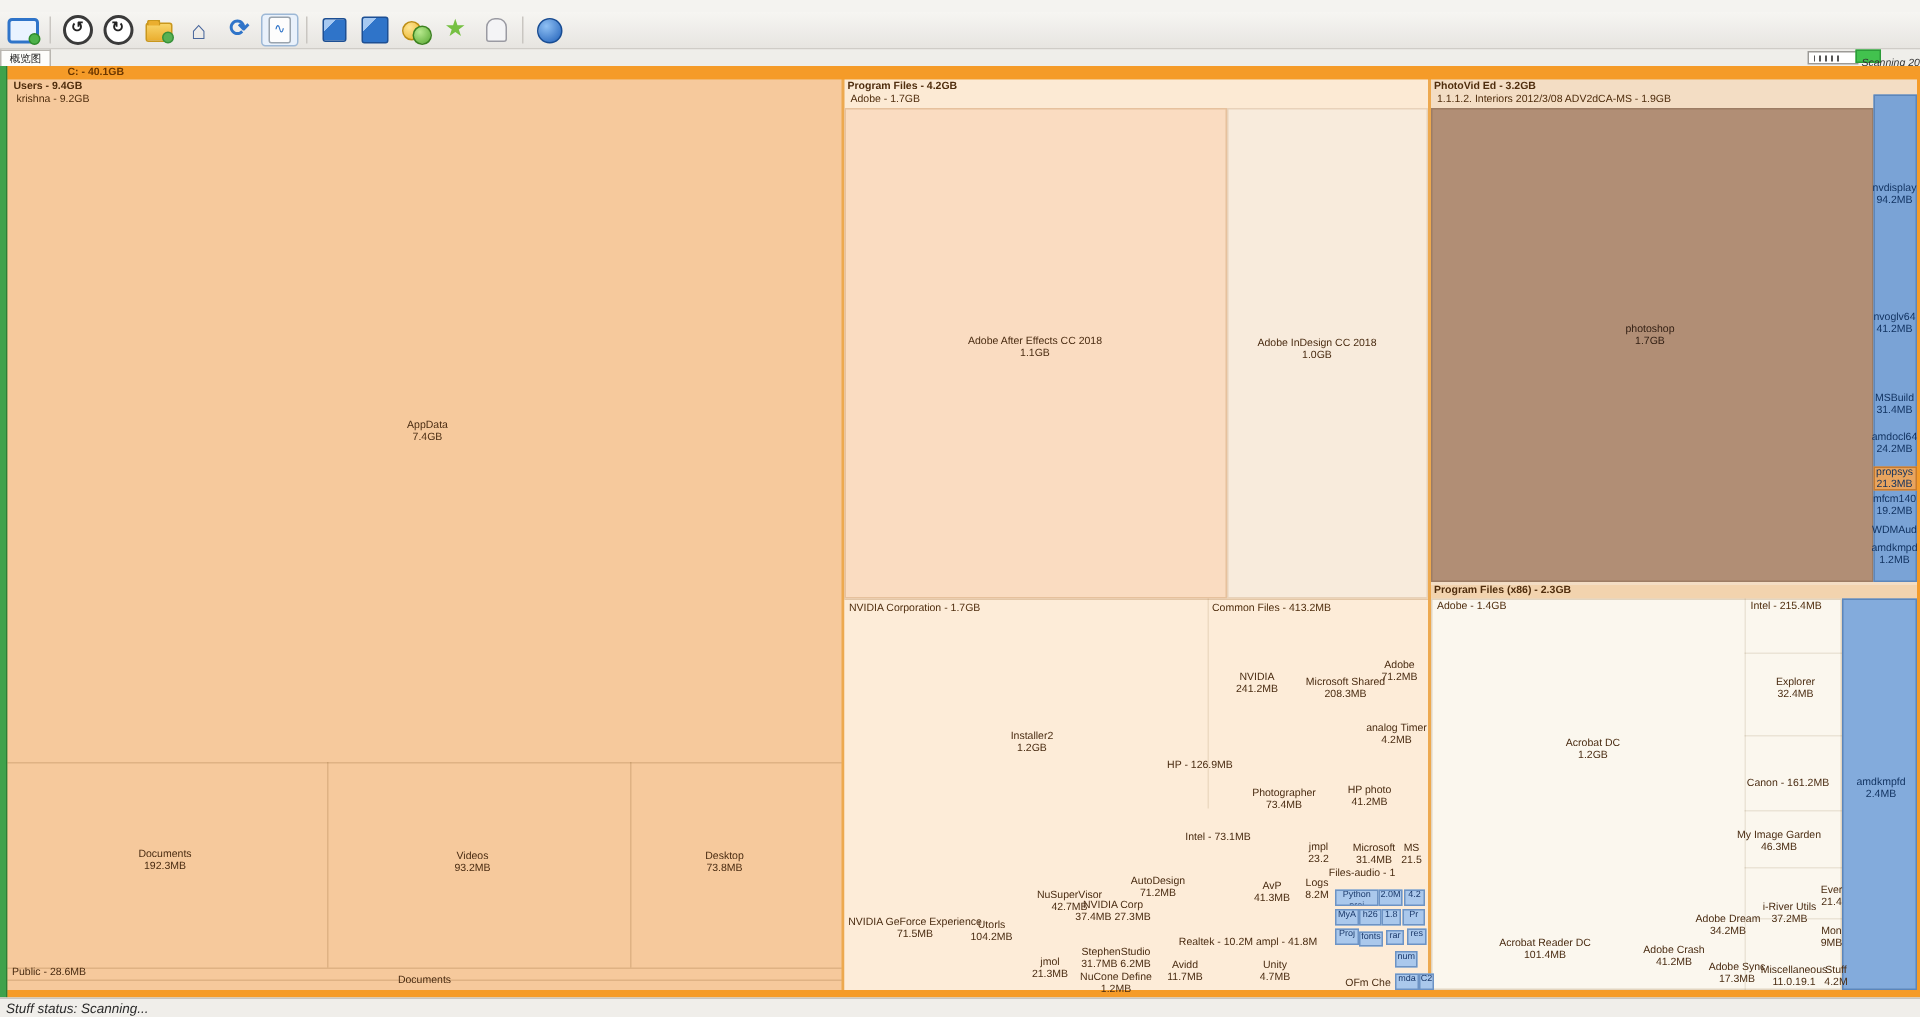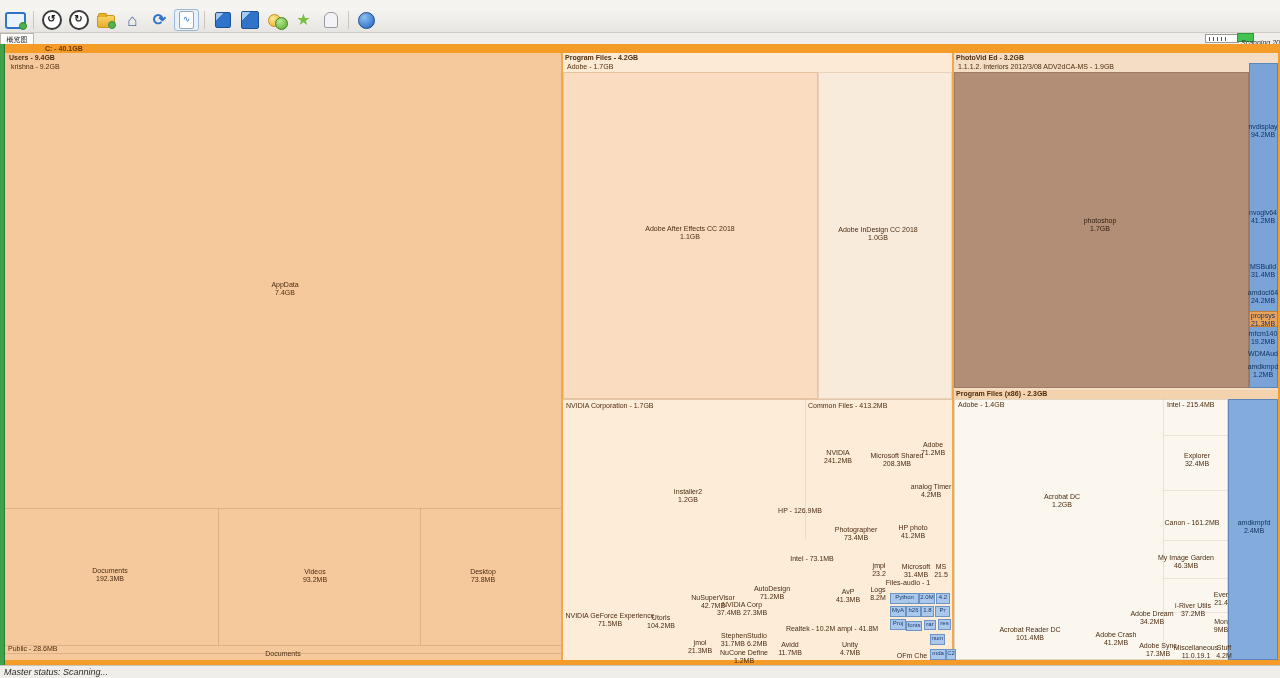--- a/index.html
+++ b/index.html
@@ -442,16 +442,16 @@
       <div class="tm-cell" style="left: 890px; top: 619px; width: 14px; height: 9px;">Proj</div>
       <div class="tm-cell" style="left: 906px; top: 621px; width: 14px; height: 8px;">fonts</div>
       <div class="tm-cell" style="left: 924px; top: 620px; width: 10px; height: 8px;">rar</div>
       <div class="tm-cell" style="left: 938px; top: 619px; width: 11px; height: 9px;">res</div>
       <div class="tm-cell" style="left: 930px; top: 634px; width: 13px; height: 9px;">num</div>
       <div class="tm-cell" style="left: 930px; top: 649px; width: 14px; height: 9px;">mda</div>
       <div class="tm-cell" style="left: 946px; top: 649px; width: 8px; height: 9px;">C2</div>
     </div>
 
   <div id="statusbar">
-    <span id="status-text">Master status: Scanning...</span>
+    <span id="status-text">Stuff status: Scanning...</span>
   </div>
 
 </div>
 
 </body></html>

